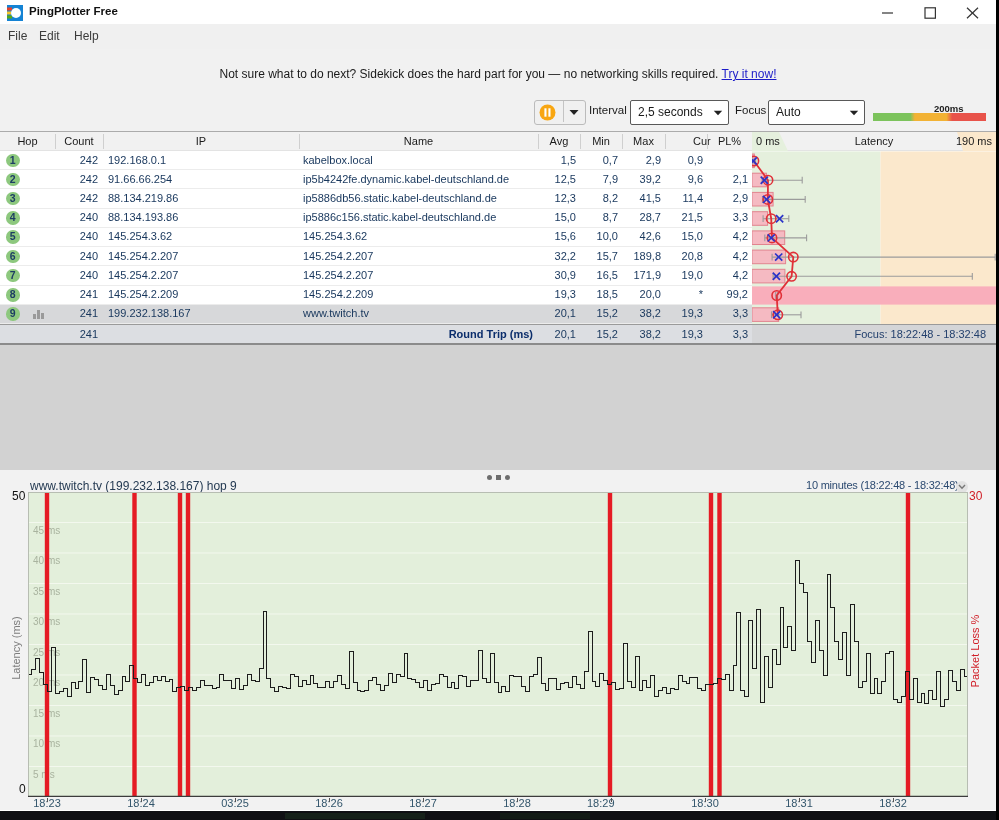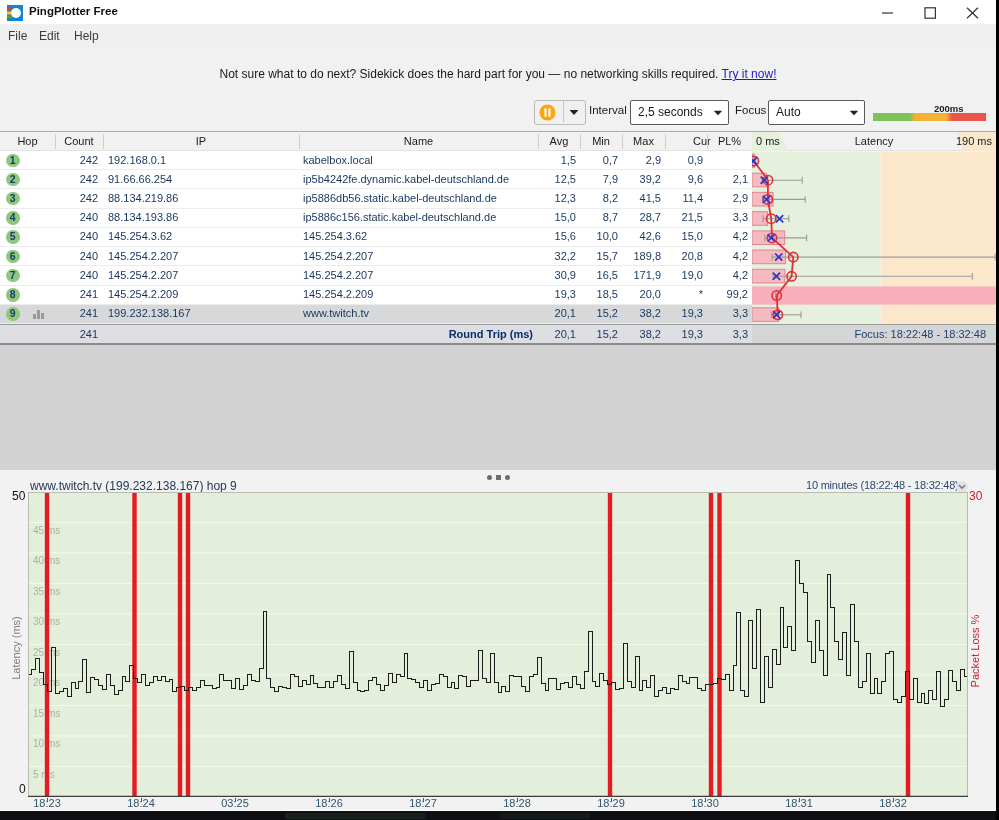--- a/index.html
+++ b/index.html
@@ -339,21 +339,21 @@
 <div style="position:absolute;left:117px;top:797px;width:48px;text-align:center;font-size:11px;color:#32556b;">18:24</div>
 <div style="position:absolute;left:141px;top:798px;width:1px;height:4px;background:#555;"></div>
 <div style="position:absolute;left:211px;top:797px;width:48px;text-align:center;font-size:11px;color:#32556b;">03:25</div>
 <div style="position:absolute;left:235px;top:798px;width:1px;height:4px;background:#555;"></div>
 <div style="position:absolute;left:305px;top:797px;width:48px;text-align:center;font-size:11px;color:#32556b;">18:26</div>
 <div style="position:absolute;left:329px;top:798px;width:1px;height:4px;background:#555;"></div>
 <div style="position:absolute;left:399px;top:797px;width:48px;text-align:center;font-size:11px;color:#32556b;">18:27</div>
 <div style="position:absolute;left:423px;top:798px;width:1px;height:4px;background:#555;"></div>
 <div style="position:absolute;left:493px;top:797px;width:48px;text-align:center;font-size:11px;color:#32556b;">18:28</div>
 <div style="position:absolute;left:517px;top:798px;width:1px;height:4px;background:#555;"></div>
-<div style="position:absolute;left:587px;top:797px;width:48px;text-align:center;font-size:11px;color:#32556b;">18:29</div>
+<div style="position:absolute;left:587px;top:797px;width:48px;font-size:11px;color:#32556b;">18:29</div>
 <div style="position:absolute;left:611px;top:798px;width:1px;height:4px;background:#555;"></div>
 <div style="position:absolute;left:681px;top:797px;width:48px;text-align:center;font-size:11px;color:#32556b;">18:30</div>
 <div style="position:absolute;left:705px;top:798px;width:1px;height:4px;background:#555;"></div>
 <div style="position:absolute;left:775px;top:797px;width:48px;text-align:center;font-size:11px;color:#32556b;">18:31</div>
 <div style="position:absolute;left:799px;top:798px;width:1px;height:4px;background:#555;"></div>
 <div style="position:absolute;left:869px;top:797px;width:48px;text-align:center;font-size:11px;color:#32556b;">18:32</div>
 <div style="position:absolute;left:893px;top:798px;width:1px;height:4px;background:#555;"></div>
 
 <div class="abs" style="left:0;top:811px;width:999px;height:9px;background:#101014;">
   <div class="abs" style="left:285px;top:2px;width:140px;height:6px;background:#16211a;"></div>

